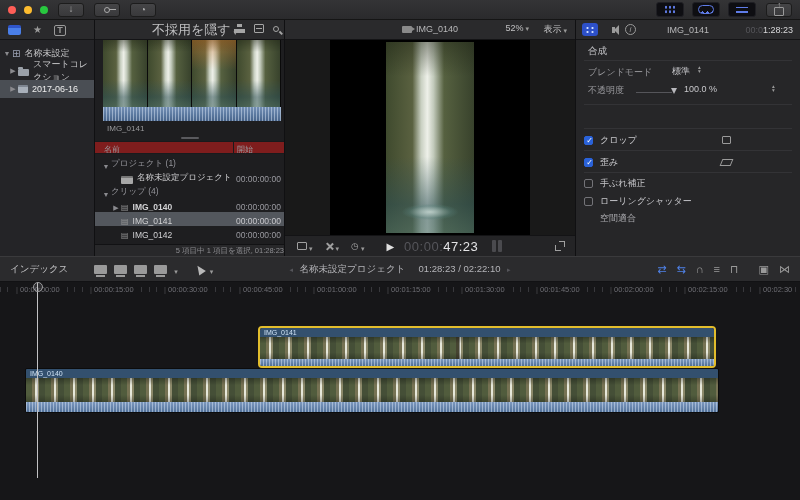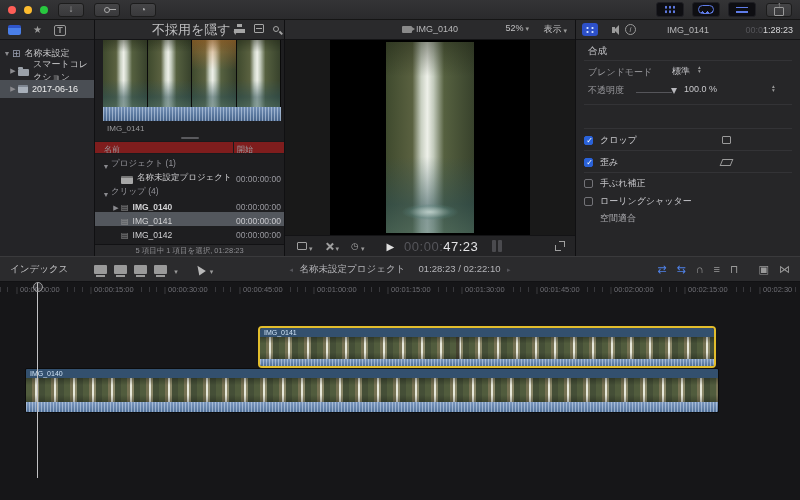--- a/index.html
+++ b/index.html
@@ -89,21 +89,21 @@
   #blist-header .col-name { position:absolute; left:9px; top:2px; }
   #blist-header .col-start { position:absolute; left:142px; top:2px; }
   #blist-header .col-div { position:absolute; left:138px; top:0; bottom:0; width:1px; background:#1a1a1c; }
   .brow { position:absolute; left:0; right:0; height:14px; display:flex; align-items:flex-end; font-size:8.5px; color:#d2d2d4; }
   .brow.selected { background:#53575d; }
   .brow .grp { color:#95959b; }
   .brow-start { position:absolute; left:141px; width:46px; overflow:hidden; white-space:nowrap; color:#9a9aa0; }
   .row-icn-proj { width:12px; height:8px; border-radius:1px; background:linear-gradient(180deg,#777 0 30%,#a8a8a8 30%); margin-right:4px; flex:none; }
   .row-icn-clip { color:#9a9a9a; font-size:8px; margin-right:4px; flex:none; line-height:8px; }
   #bstatus { position:absolute; left:0; right:0; bottom:0; height:12px; background:#28282a; border-top:1px solid #121214;
-    font-size:7.5px; color:#8e8e92; text-align:center; line-height:12px; }
+    font-size:7.5px; color:#8e8e92; text-align:right; line-height:12px; }
 
   
   #v-title { position:absolute; left:0; right:0; top:4px; text-align:center; font-size:9px; color:#b8b8ba; }
   .icn-cam { display:inline-block; width:10px; height:7px; background:#8a8a8a; border-radius:1px; position:relative; margin-right:4px; vertical-align:middle; }
   .icn-cam::after { content:""; position:absolute; right:-3px; top:1px; border-left:3px solid #8a8a8a;
     border-top:2px solid transparent; border-bottom:2px solid transparent; }
   #v-zoom { position:absolute; right:46px; top:3px; font-size:9px; color:#c0c0c2; display:flex; gap:2px; align-items:center; }
   #v-view { position:absolute; right:8px; top:3px; font-size:9px; color:#c0c0c2; display:flex; gap:2px; align-items:center; }
   #v-stage { position:absolute; left:0; top:20px; right:0; bottom:21px; background:#191919; }
   #v-black { position:absolute; left:45px; top:0; width:200px; height:100%; background:#000; }

